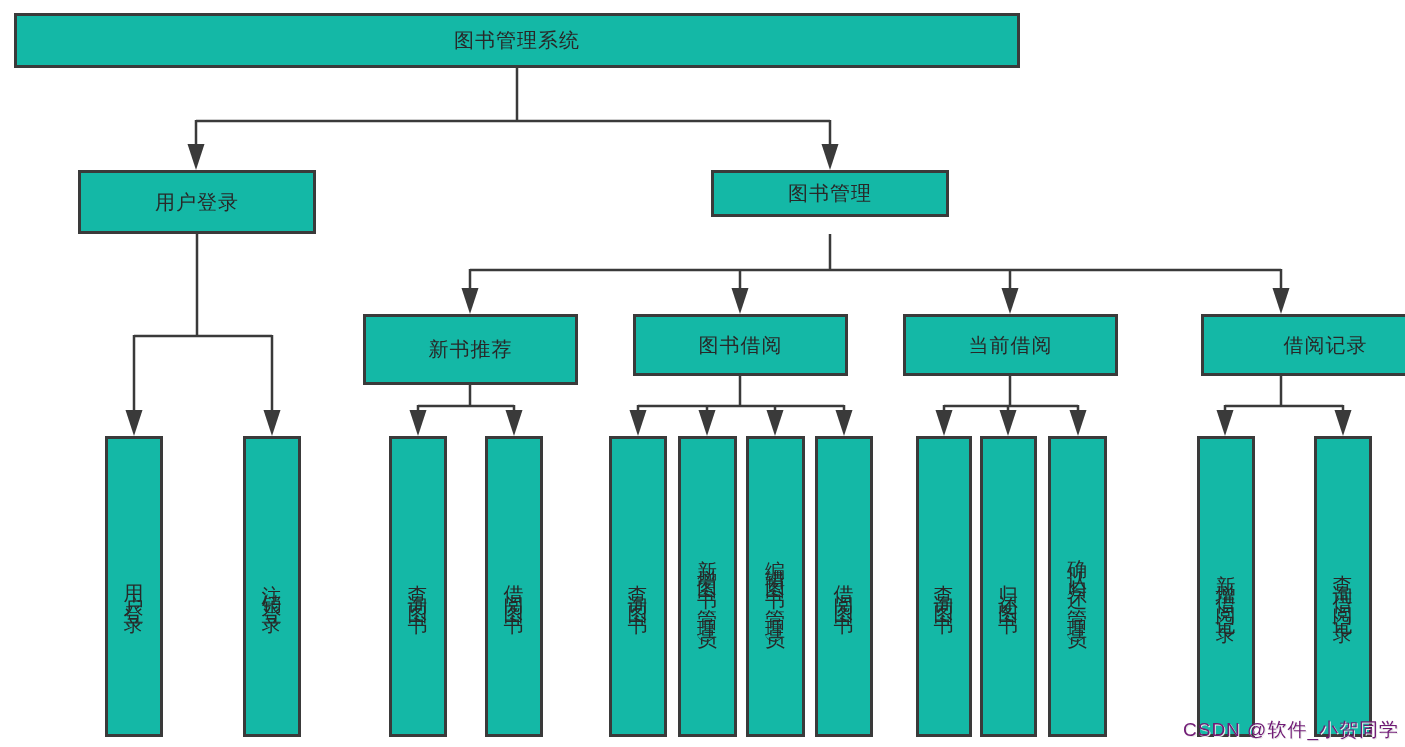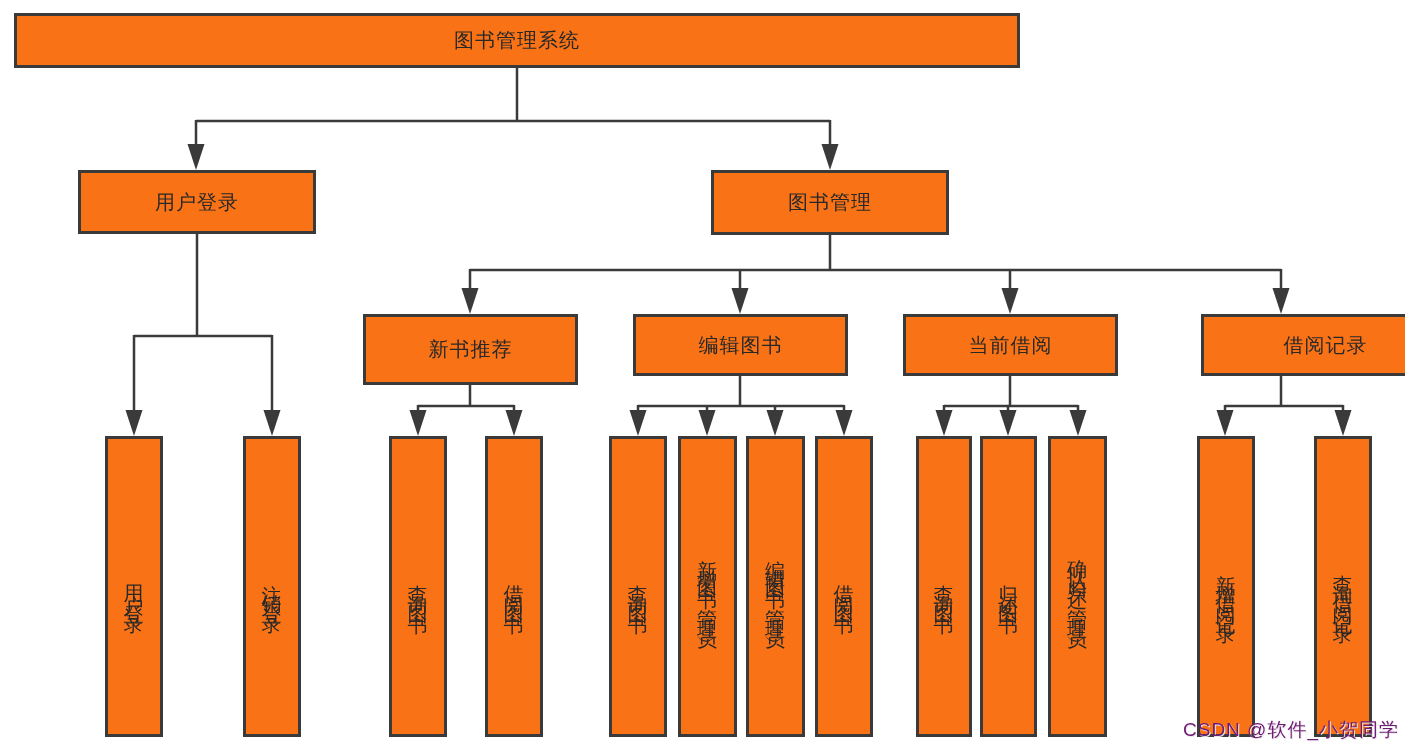--- a/index.html
+++ b/index.html
@@ -12,21 +12,21 @@
     font-family: "Liberation Sans", "DejaVu Sans", sans-serif;
   }
   #connectors {
     position: absolute;
     left: 0; top: 0;
     width: 1405px; height: 747px;
   }
   .node {
     position: absolute;
     box-sizing: border-box;
-    background: #f97316;
+    background: #14b8a6;
     border: 3px solid #3a3a3a;
     color: #282828;
     display: flex;
     align-items: center;
     justify-content: center;
     font-size: 20px;
     letter-spacing: 1px;
     text-align: center;
     z-index: 2;
   }
@@ -90,24 +90,24 @@
       <polygon points="999.5,410 1016.5,410 1008,436"></polygon>
       <polygon points="1069.5,410 1086.5,410 1078,436"></polygon>
       <polygon points="1216.5,410 1233.5,410 1225,436"></polygon>
       <polygon points="1334.5,410 1351.5,410 1343,436"></polygon>
     </g>
   </svg>
 
   <div class="node" style="left:14px; top:13px; width:1006px; height:55px;">图书管理系统</div>
 
   <div class="node" style="left:78px; top:170px; width:238px; height:64px;">用户登录</div>
-  <div class="node" style="left:711px; top:170px; width:238px; height:65px;">图书管理</div>
+  <div class="node" style="left:711px; top:170px; width:238px; height:47px;">图书管理</div>
 
   <div class="node" style="left:363px; top:314px; width:215px; height:71px;">新书推荐</div>
-  <div class="node" style="left:633px; top:314px; width:215px; height:62px;">编辑图书</div>
+  <div class="node" style="left:633px; top:314px; width:215px; height:62px;">图书借阅</div>
   <div class="node" style="left:903px; top:314px; width:215px; height:62px;">当前借阅</div>
   <div class="node" style="left:1173px; top:314px; width:249px; height:62px;margin-left:28px;">借阅记录</div>
 
   <div class="node v-node" style="left:105px; top:436px; width:58px; height:301px;">用户登录</div>
   <div class="node v-node" style="left:243px; top:436px; width:58px; height:301px;">注销登录</div>
 
   <div class="node v-node" style="left:389px; top:436px; width:58px; height:301px;">查询图书</div>
   <div class="node v-node" style="left:485px; top:436px; width:58px; height:301px;">借阅图书</div>
 
   <div class="node v-node" style="left:609px; top:436px; width:58px; height:301px;">查询图书</div>

